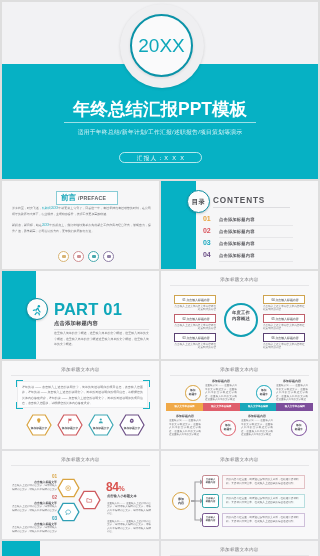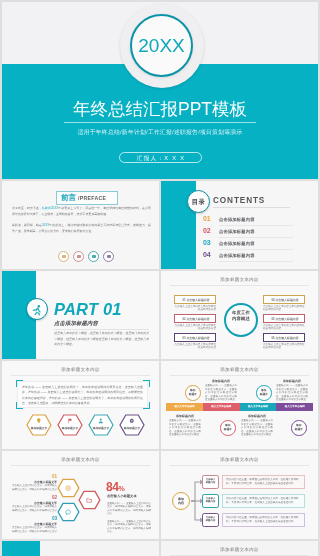--- a/index.html
+++ b/index.html
@@ -18,21 +18,21 @@
   #s8{left:2px;top:451px;width:157px;height:88px;}
   #s9{left:161px;top:451px;width:157px;height:88px;}
   #s10{left:2px;top:541px;width:157px;height:88px;}
   #s11{left:161px;top:541px;width:157px;height:88px;}
 
   
   #s1 .band{position:absolute;left:0;top:62px;width:100%;height:115px;background:#06b1c4;}
   #s1 .ring{position:absolute;left:118px;top:2px;width:84px;height:84px;border-radius:50%;background:#efeff1;box-shadow:0 1px 3px rgba(0,0,0,0.13);}
   #s1 .ring2{position:absolute;left:128px;top:12px;width:63px;height:63px;border-radius:50%;border:2.5px solid #0b93a8;background:#fafafb;box-sizing:border-box;box-shadow:0 1px 3px rgba(0,0,0,0.10);}
   #s1 .year{position:absolute;left:128px;top:12px;width:63px;height:63px;line-height:63px;text-align:center;color:#0fa7ba;font-size:19px;}
-  #s1 .title{position:absolute;left:0;top:95px;width:100%;text-align:center;color:#fff;font-size:17.5px;font-weight:normal;}
+  #s1 .title{position:absolute;left:0;top:95px;width:100%;text-align:center;color:#fff;font-size:17.5px;font-weight:bold;}
   #s1 .rule{position:absolute;left:50%;top:120px;margin-left:-96px;width:192px;height:1px;background:rgba(255,255,255,0.6);}
   #s1 .sub{position:absolute;left:0;top:126px;width:100%;text-align:center;color:#e3f7fa;font-size:5.8px;letter-spacing:0.25px;}
   #s1 .pill{position:absolute;left:50%;top:150px;margin-left:-41.5px;width:83px;height:11px;border:1px solid rgba(255,255,255,0.7);border-radius:6px;box-sizing:border-box;}
   #s1 .pilltxt{position:absolute;left:0;top:0;width:83px;height:10px;line-height:10px;text-align:center;color:#fff;font-size:5.6px;letter-spacing:1.3px;}
 
   
   .hdr{position:absolute;left:0;top:5.5px;width:100%;text-align:center;color:#76767a;font-size:4.6px;letter-spacing:0.2px;}
   .hrule{position:absolute;left:9px;top:14px;width:139px;height:1px;background:#e6e6e8;}
   .tiny{font-size:2.9px;line-height:5.6px;color:#6e6e72;letter-spacing:0.05px;}
 
@@ -52,21 +52,21 @@
   #s3 .cring{position:absolute;left:26px;top:9px;width:23px;height:23px;border-radius:50%;background:#fcfcfc;border:1.6px solid #0d8ea1;box-sizing:border-box;box-shadow:0 1px 2px rgba(0,0,0,0.15);}
   #s3 .ctxt{position:absolute;left:26px;top:9px;width:23px;height:23px;line-height:23px;text-align:center;color:#4a4a4e;font-size:6.4px;font-weight:bold;letter-spacing:0.4px;}
   #s3 .ceng{position:absolute;left:52px;top:15px;color:#55555a;font-size:8.2px;font-weight:bold;letter-spacing:0.9px;}
   #s3 .cline{position:absolute;left:52px;top:26px;width:77px;height:1px;background:#dddde0;}
   #s3 .ci{position:absolute;left:42px;width:110px;height:12px;}
   #s3 .cnum{position:absolute;left:0;top:0;font-size:7px;font-weight:bold;letter-spacing:-0.2px;}
   #s3 .clbl{position:absolute;left:16px;top:1.5px;font-size:4.3px;color:#59595e;font-weight:bold;letter-spacing:0.15px;}
   #s3 .cdiv{position:absolute;left:16px;top:9.5px;width:74px;height:1px;background:#e7e7e9;}
 
   
-  #s4{background:#f8f8f9;font-style:italic;}
+  #s4{background:#f8f8f9;}
   #s4 .tealblk{position:absolute;left:0;top:0;width:34px;height:88px;background:#06b1c4;}
   #s4 .pring{position:absolute;left:24px;top:27px;width:22px;height:22px;border-radius:50%;background:#fcfcfc;border:1.5px solid #0d8ea1;box-sizing:border-box;box-shadow:0 1px 2px rgba(0,0,0,0.15);}
   #s4 .picon{position:absolute;left:28.5px;top:31.5px;width:13px;height:13px;}
   #s4 .ptitle{position:absolute;left:52px;top:29px;color:#0fa7ba;font-size:16.5px;font-weight:bold;letter-spacing:0.2px;}
   #s4 .psub{position:absolute;left:52px;top:48.5px;color:#48484c;font-size:5.3px;font-weight:bold;letter-spacing:0.2px;}
   #s4 .pline{position:absolute;left:52px;top:58px;width:95px;height:1px;background:#e3e3e5;}
   #s4 .pbody{position:absolute;left:52px;top:60px;width:95px;text-align:justify;}
 
   
   #s5{background:#f8f8f9;}

